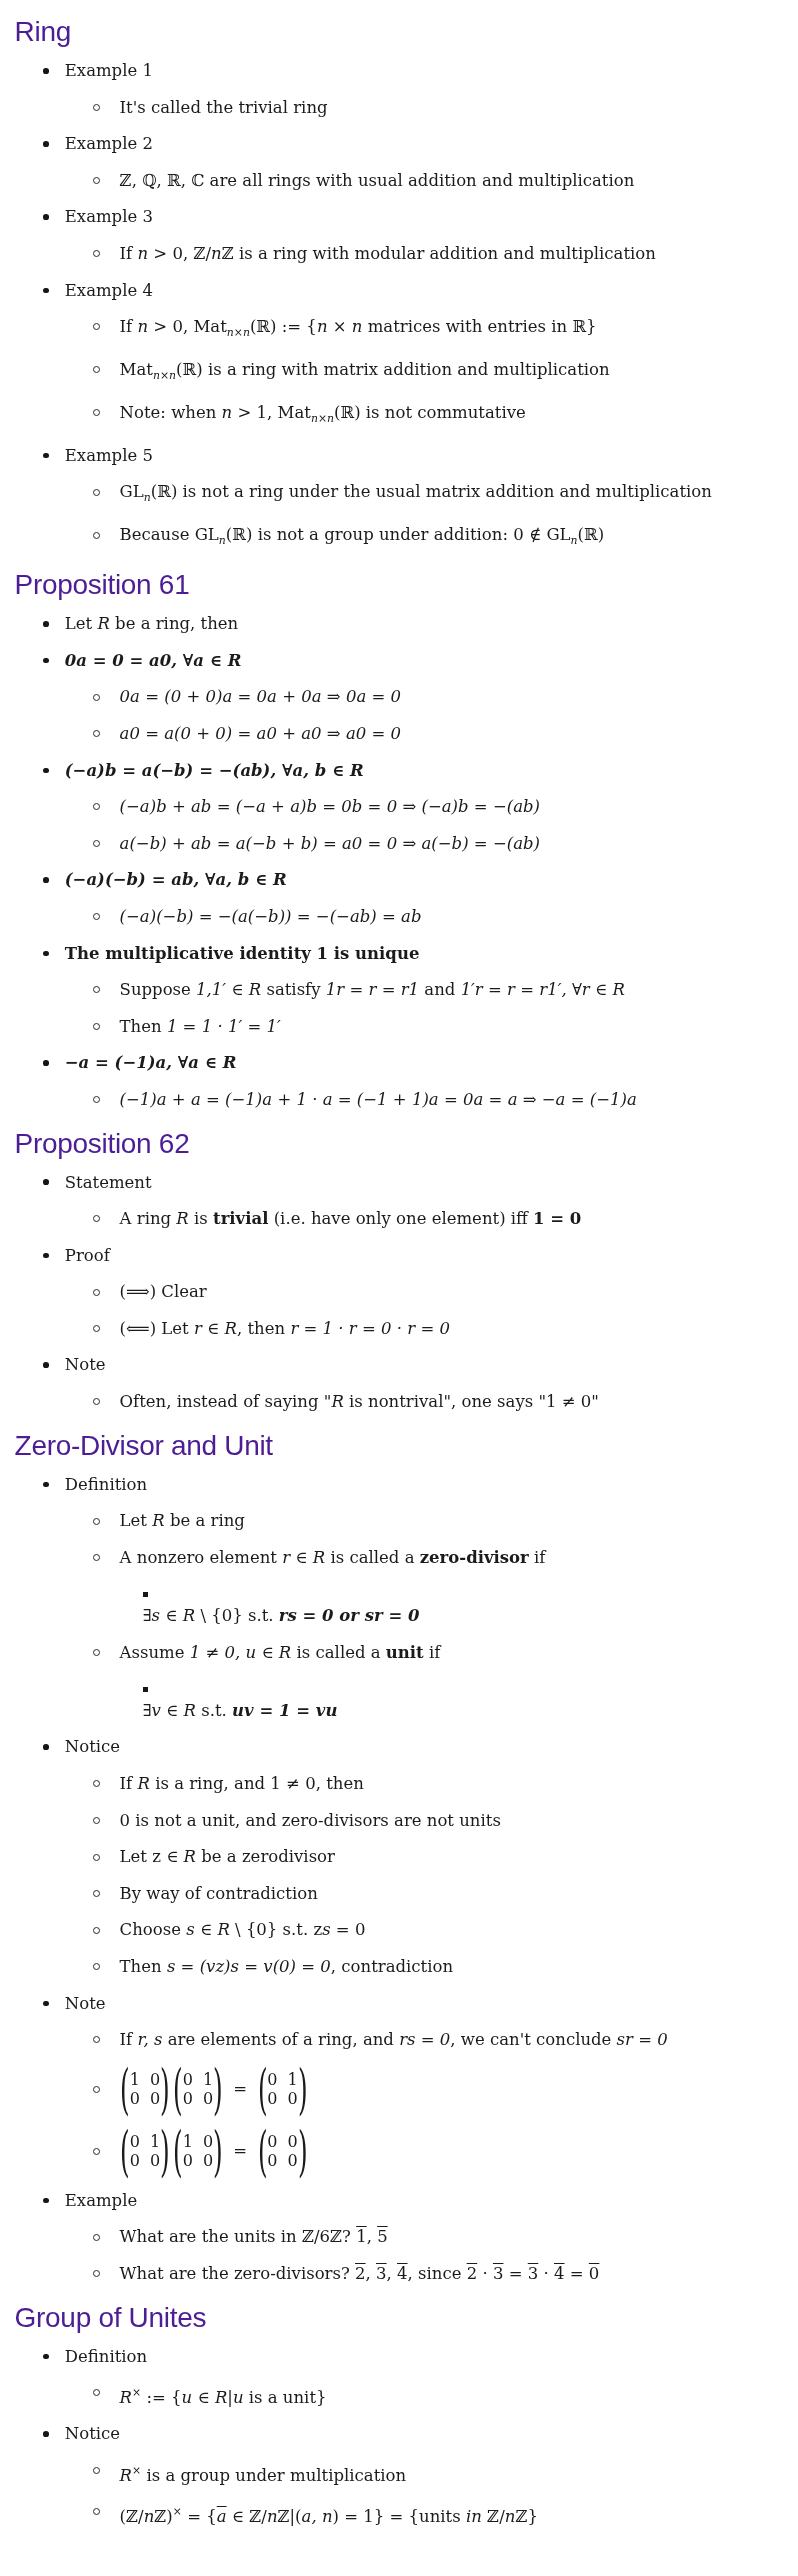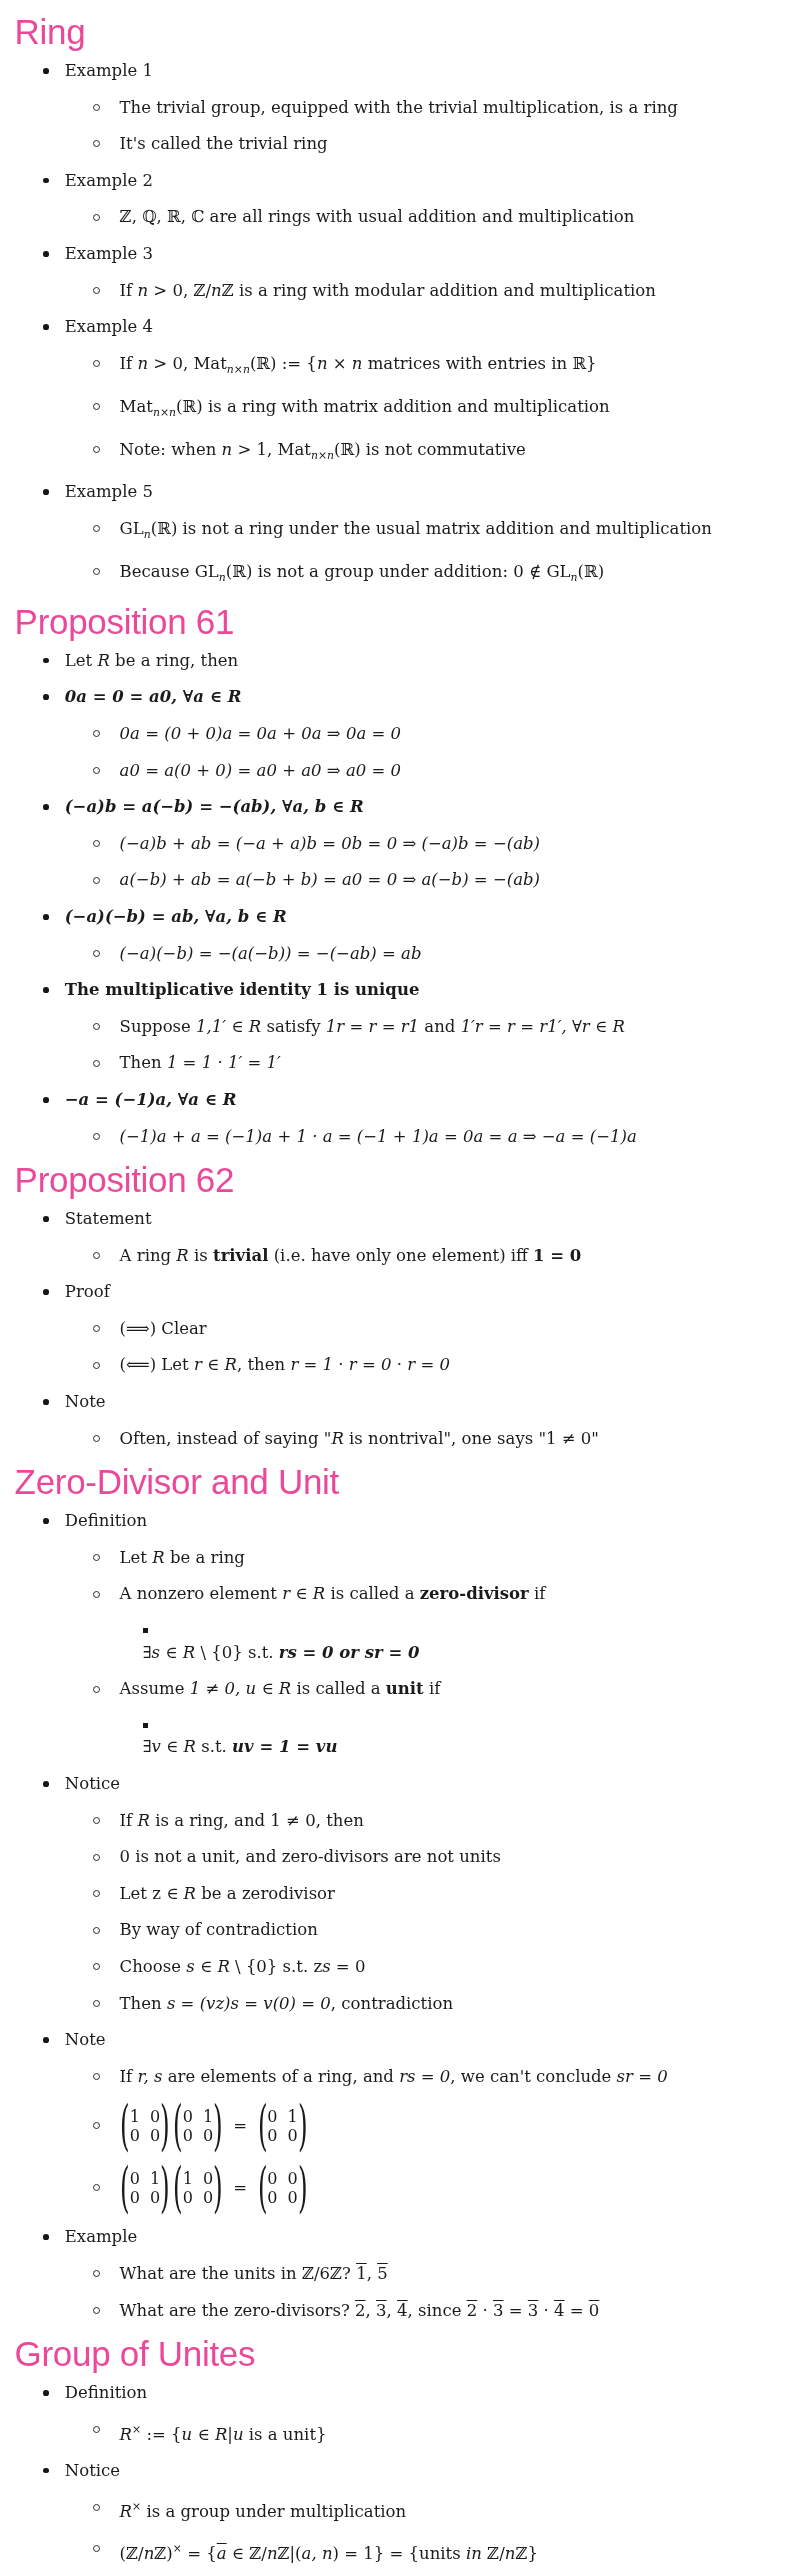--- a/index.html
+++ b/index.html
@@ -6,22 +6,22 @@
   html, body { margin: 0; padding: 0; }
   body {
     width: 798px; min-height: 2576px; background: #ffffff;
     color: #1b1b1b;
     font-family: "DejaVu Serif", "DejaVu Sans", serif;
     font-size: 16.5px;
   }
   .page { padding: 14px 19px 25px 14.6px; }
   .hd {
     font-family: "Liberation Sans", "DejaVu Sans", sans-serif;
-    font-weight: 400; font-size: 35px; line-height: 36px;
-    color: #ec4899; margin: 6.3px 0 10px 0; letter-spacing: -0.3px;
+    font-weight: 400; font-size: 28px; line-height: 36px;
+    color: #4c1d95; margin: 6.3px 0 10px 0; letter-spacing: -0.3px;
   }
   .page > .hd:first-child { margin-top: 0; }
   .line { display: flex; align-items: flex-start; margin: 0 0 15px 0; line-height: 21.6px; }
   .l1 { padding-left: 28.6px; align-items: flex-end; }
   .l2 { padding-left: 78px; }
   .l3 { padding-left: 128px; flex-direction: column; }
   .blt { flex: none; display: flex; align-items: center; height: 21.6px; }
   .l1 > .blt { width: 21.6px; }
   .l2 > .blt { width: 27px; }
   .l3 > .blt { width: 23.5px; }
@@ -62,26 +62,20 @@
   <div class="line l1">
       <span class="blt">
         <i class="dot"></i>
       </span>
       <span class="txt"><span>Example 1</span></span>
     </div>
   <div class="line l2">
       <span class="blt">
         <i class="cir"></i>
       </span>
-      <span class="txt"><span>The trivial group, equipped with the trivial multiplication, is a ring</span></span>
-    </div>
-  <div class="line l2">
-      <span class="blt">
-        <i class="cir"></i>
-      </span>
       <span class="txt"><span>It's called the trivial ring</span></span>
     </div>
   <div class="line l1">
       <span class="blt">
         <i class="dot"></i>
       </span>
       <span class="txt"><span>Example 2</span></span>
     </div>
   <div class="line l2">
       <span class="blt">

